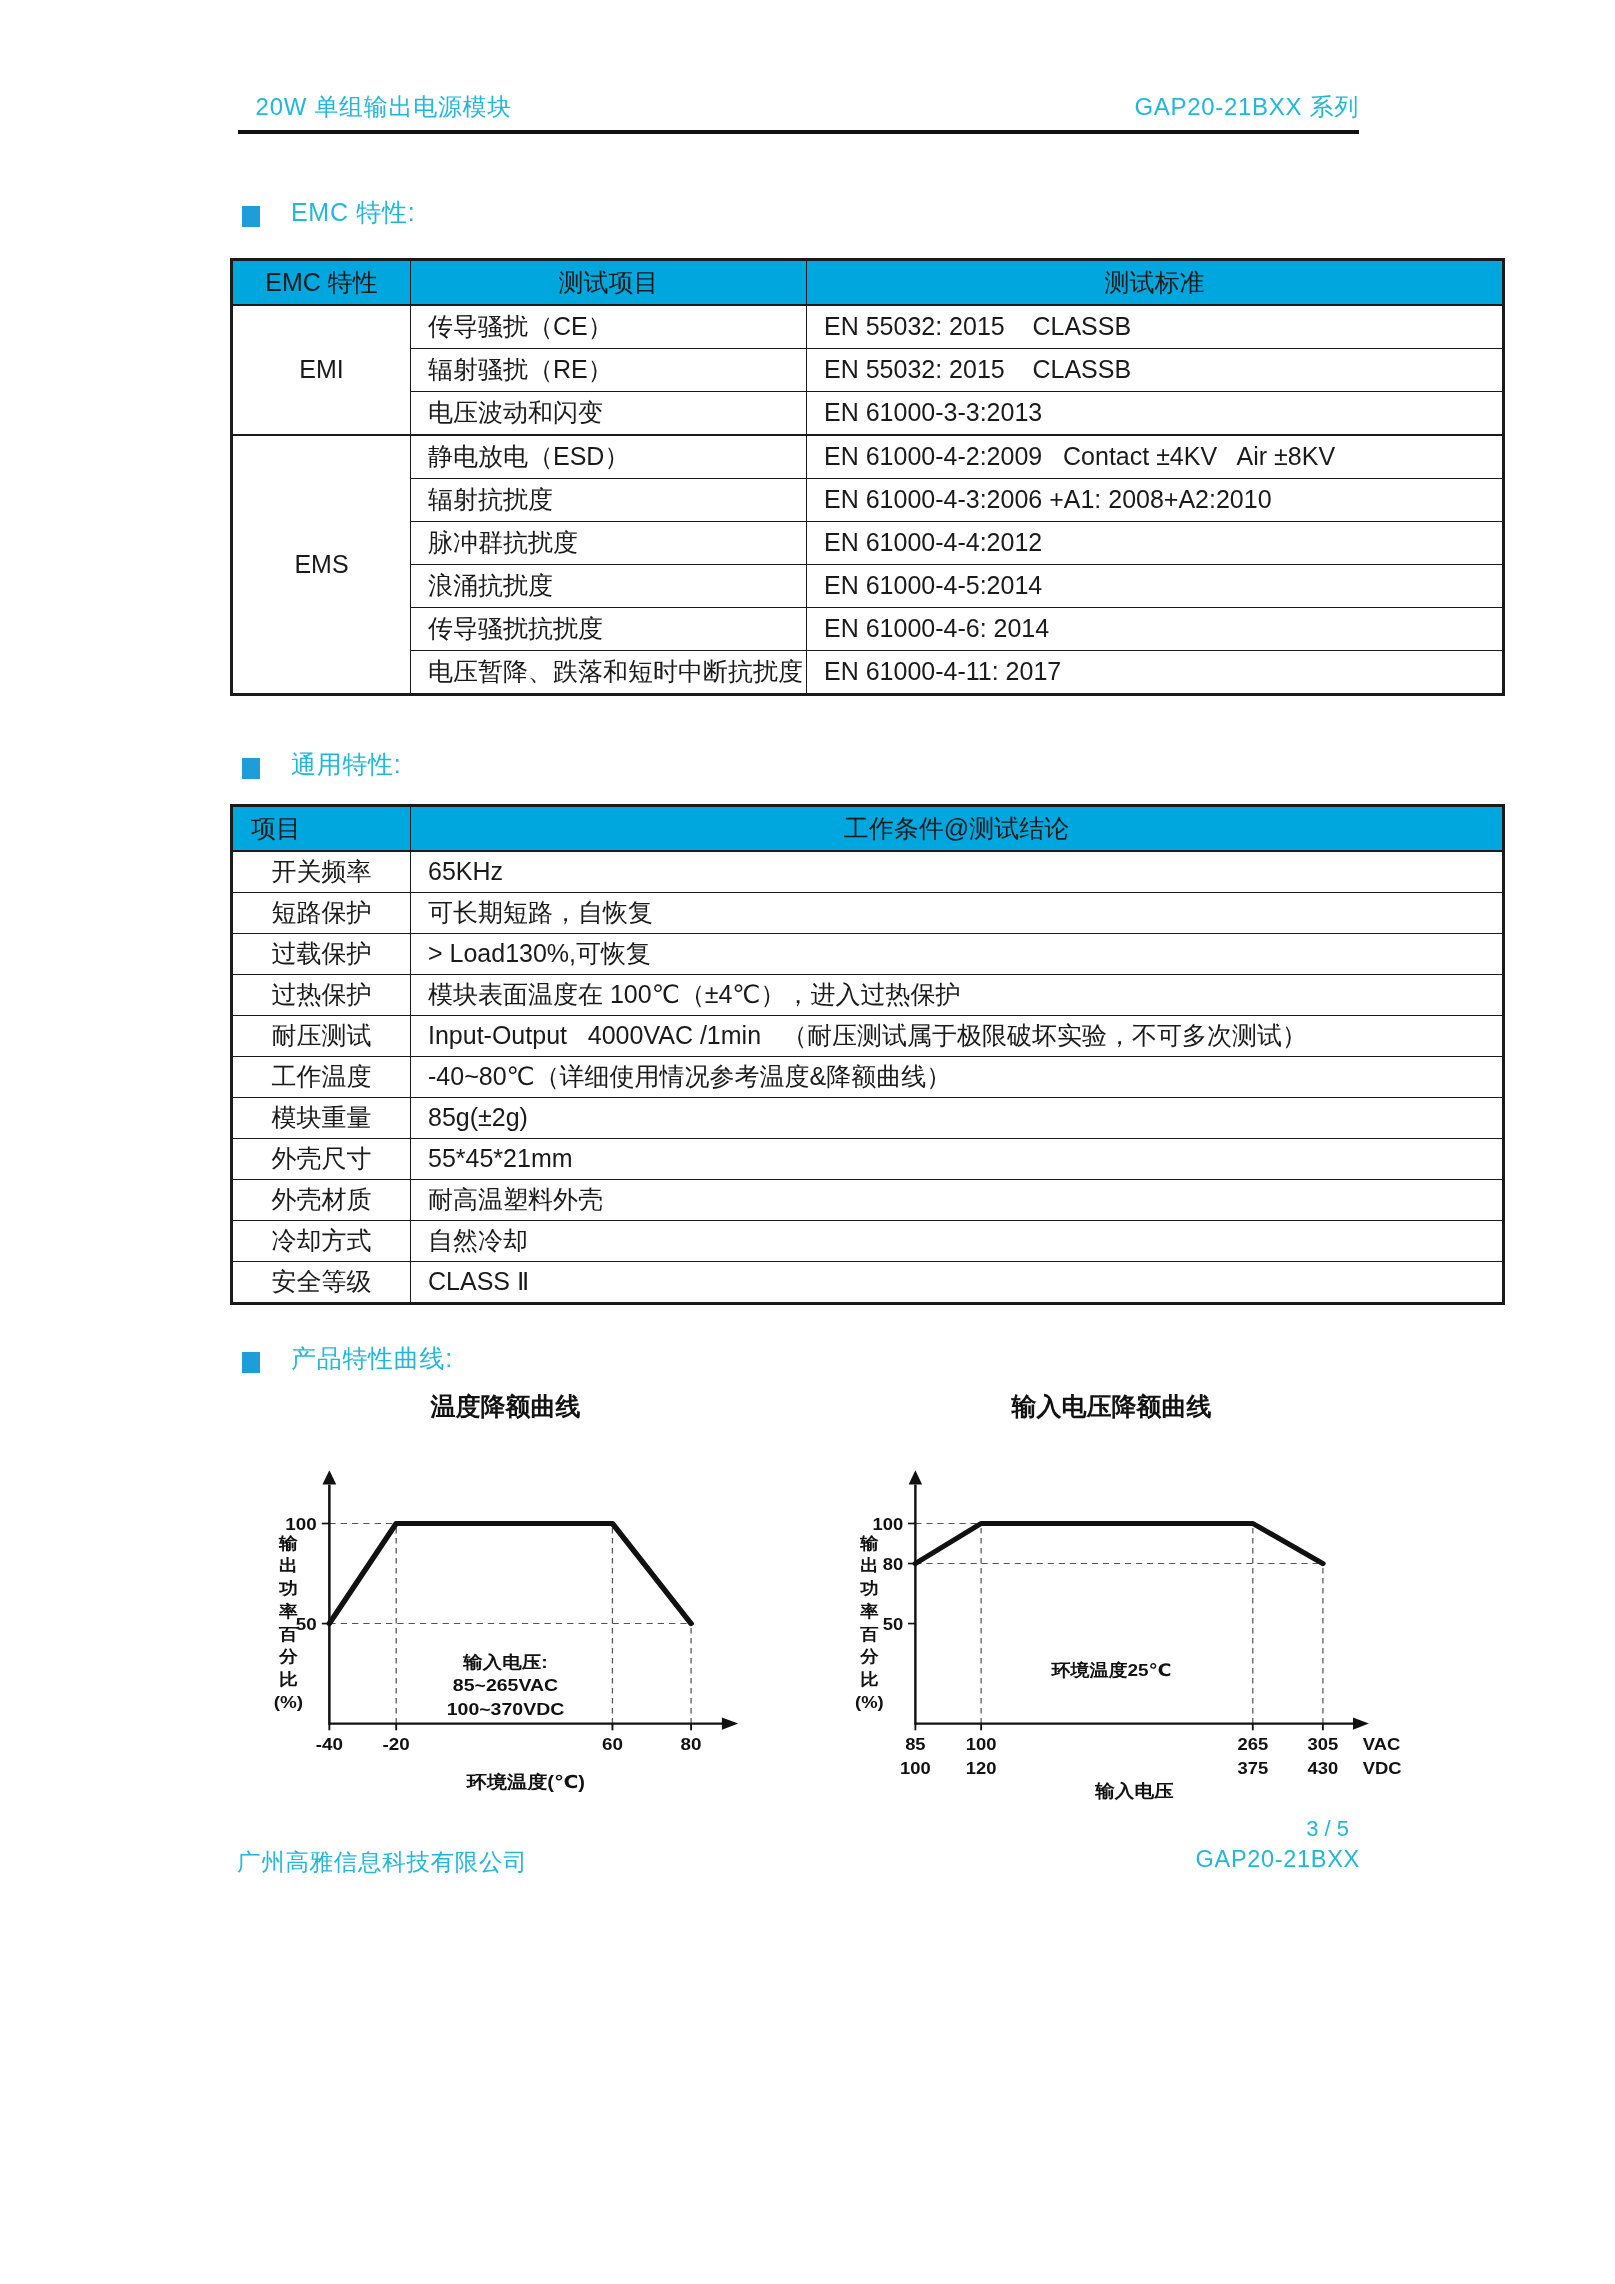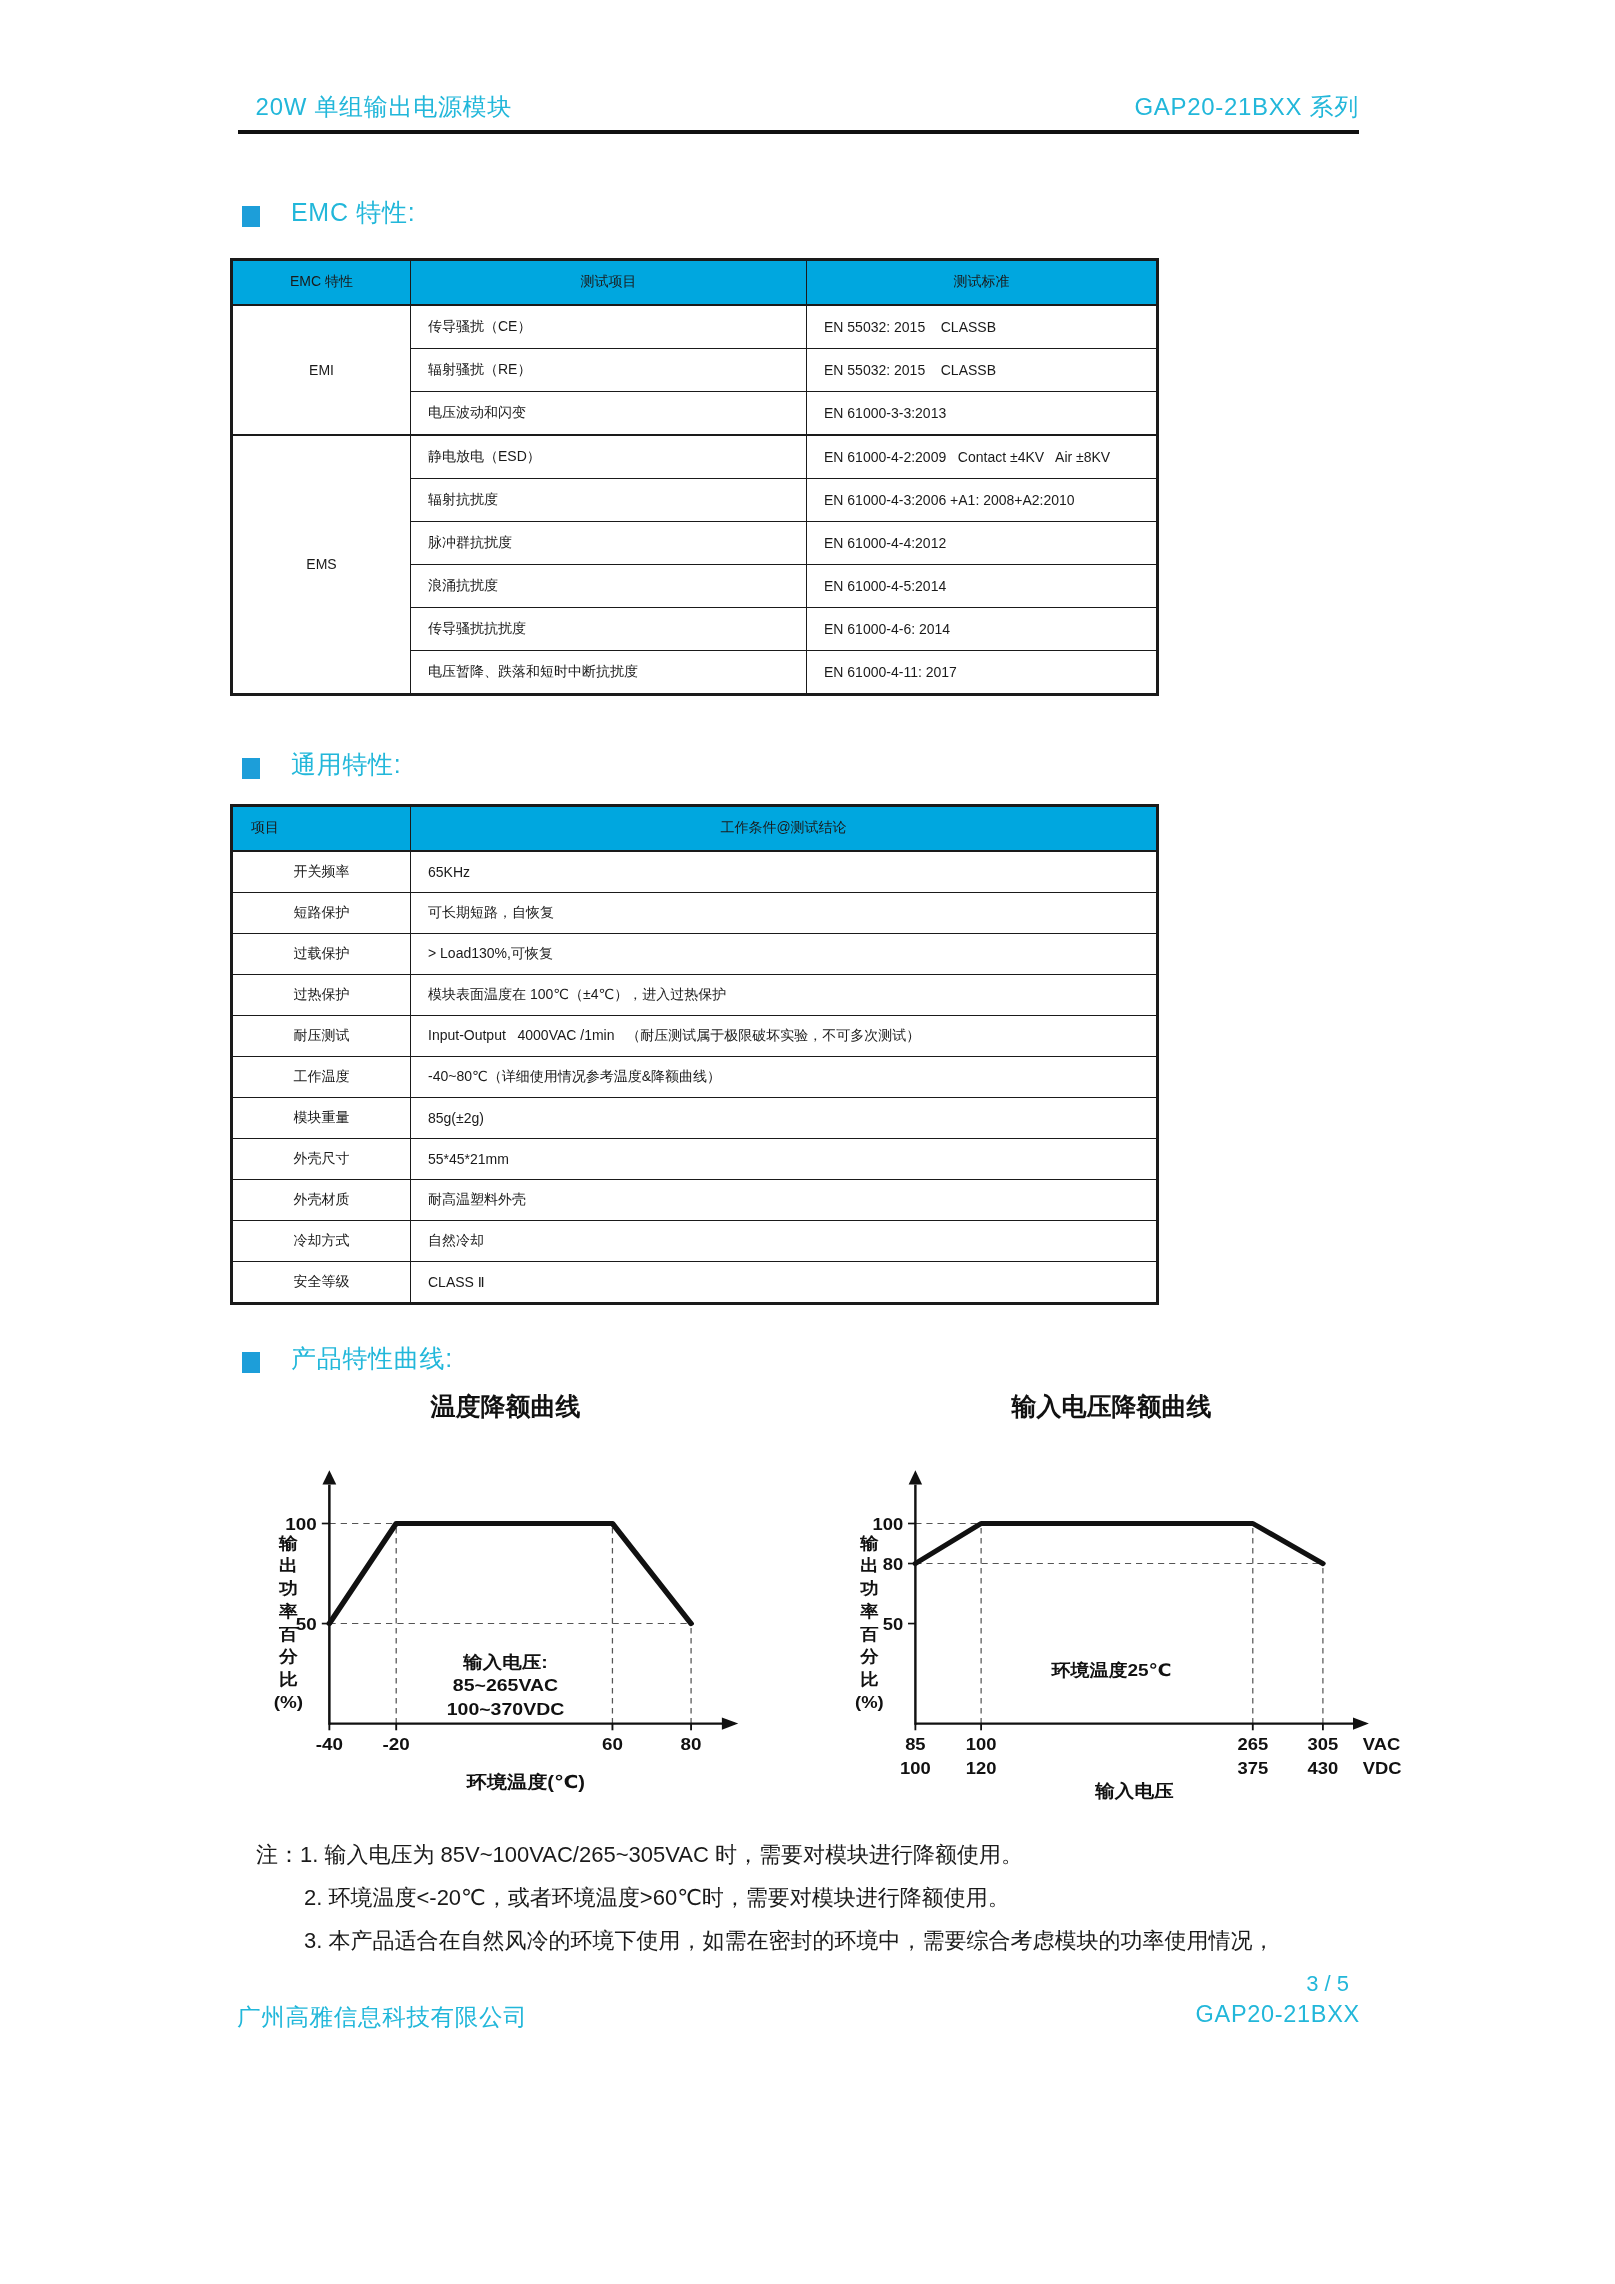--- a/index.html
+++ b/index.html
@@ -19,22 +19,22 @@
 
   
   .sec-title{display:flex;align-items:flex-end;margin-left:242px;}
   .sec-emc{margin-top:63px;}
   .sec-gen{margin-top:53px;}
   .sec-cur{margin-top:38px;}
   .bullet{width:18px;height:21px;background:#1D9ED9;display:inline-block;margin-right:31px;}
   .sec-label{font-size:25px;line-height:30px;color:var(--accent-text);letter-spacing:0.7px;}
 
   
-  table{border-collapse:collapse;table-layout:fixed;margin-left:230px;width:929px;
-        font-size:14px;color:var(--ink);padding-left:28px;}
+  table{border-collapse:collapse;table-layout:fixed;margin-left:230px;width:1275px;
+        font-size:25px;color:var(--ink);padding-left:28px;}
   .tbl-emc{margin-top:31px;}
   .tbl-gen{margin-top:25px;}
   th,td{border:1.3px solid #1a1a1a;padding:0;}
   table{border:3.3px solid #1a1a1a;}
   th{background:var(--accent-fill);height:43px;font-weight:normal;text-align:center;
      border-bottom:2.6px solid #1a1a1a;}
   .tbl-emc td{height:42px;}
   .tbl-gen td{height:40px;}
   .c-group{text-align:center;}
   .c-item{padding-left:17px;text-align:left;}
@@ -279,25 +279,20 @@
           <text x="110" y="379" text-anchor="middle" font-size="30" font-weight="bold" fill="#111">百</text>
           <text x="110" y="420" text-anchor="middle" font-size="30" font-weight="bold" fill="#111">分</text>
           <text x="110" y="461" text-anchor="middle" font-size="30" font-weight="bold" fill="#111">比</text>
           <text x="110" y="502" text-anchor="middle" font-size="30" font-weight="bold" fill="#111">(%)</text>
           <text x="505" y="445" text-anchor="middle" font-size="31" font-weight="bold" fill="#111">环境温度25℃</text>
           <text x="542.5" y="662" text-anchor="middle" font-size="32" font-weight="bold" fill="#111">输入电压</text>
         </svg>
     </div>
   </div>
 
-  <div class="notes">
-    <div class="note-row"><span>注：</span><span>1. 输入电压为 85V~100VAC/265~305VAC 时，需要对模块进行降额使用。</span></div>
-    <div class="note-row note-indent"><span>2. 环境温度&lt;-20℃，或者环境温度&gt;60℃时，需要对模块进行降额使用。</span></div>
-    <div class="note-row note-indent"><span>3. 本产品适合在自然风冷的环境下使用，如需在密封的环境中，需要综合考虑模块的功率使用情况，</span></div>
-  </div>
 
   <div class="pagenum">3 / 5</div>
   <div class="foot-row">
     <span>广州高雅信息科技有限公司</span>
     <span>GAP20-21BXX</span>
   </div>
 
 </div>
 
 

